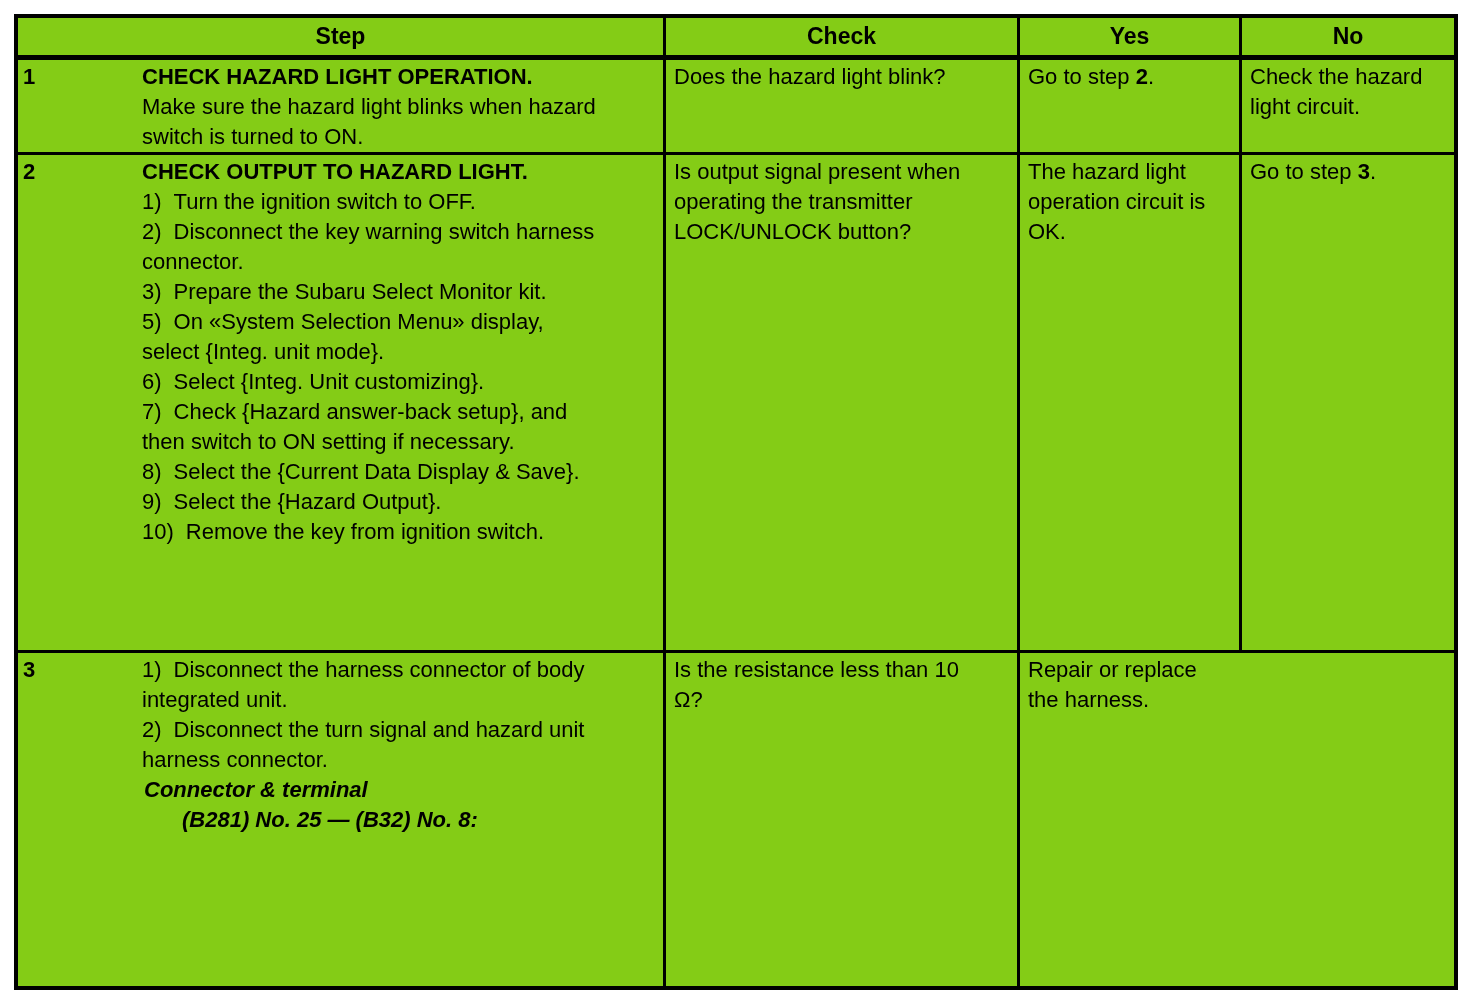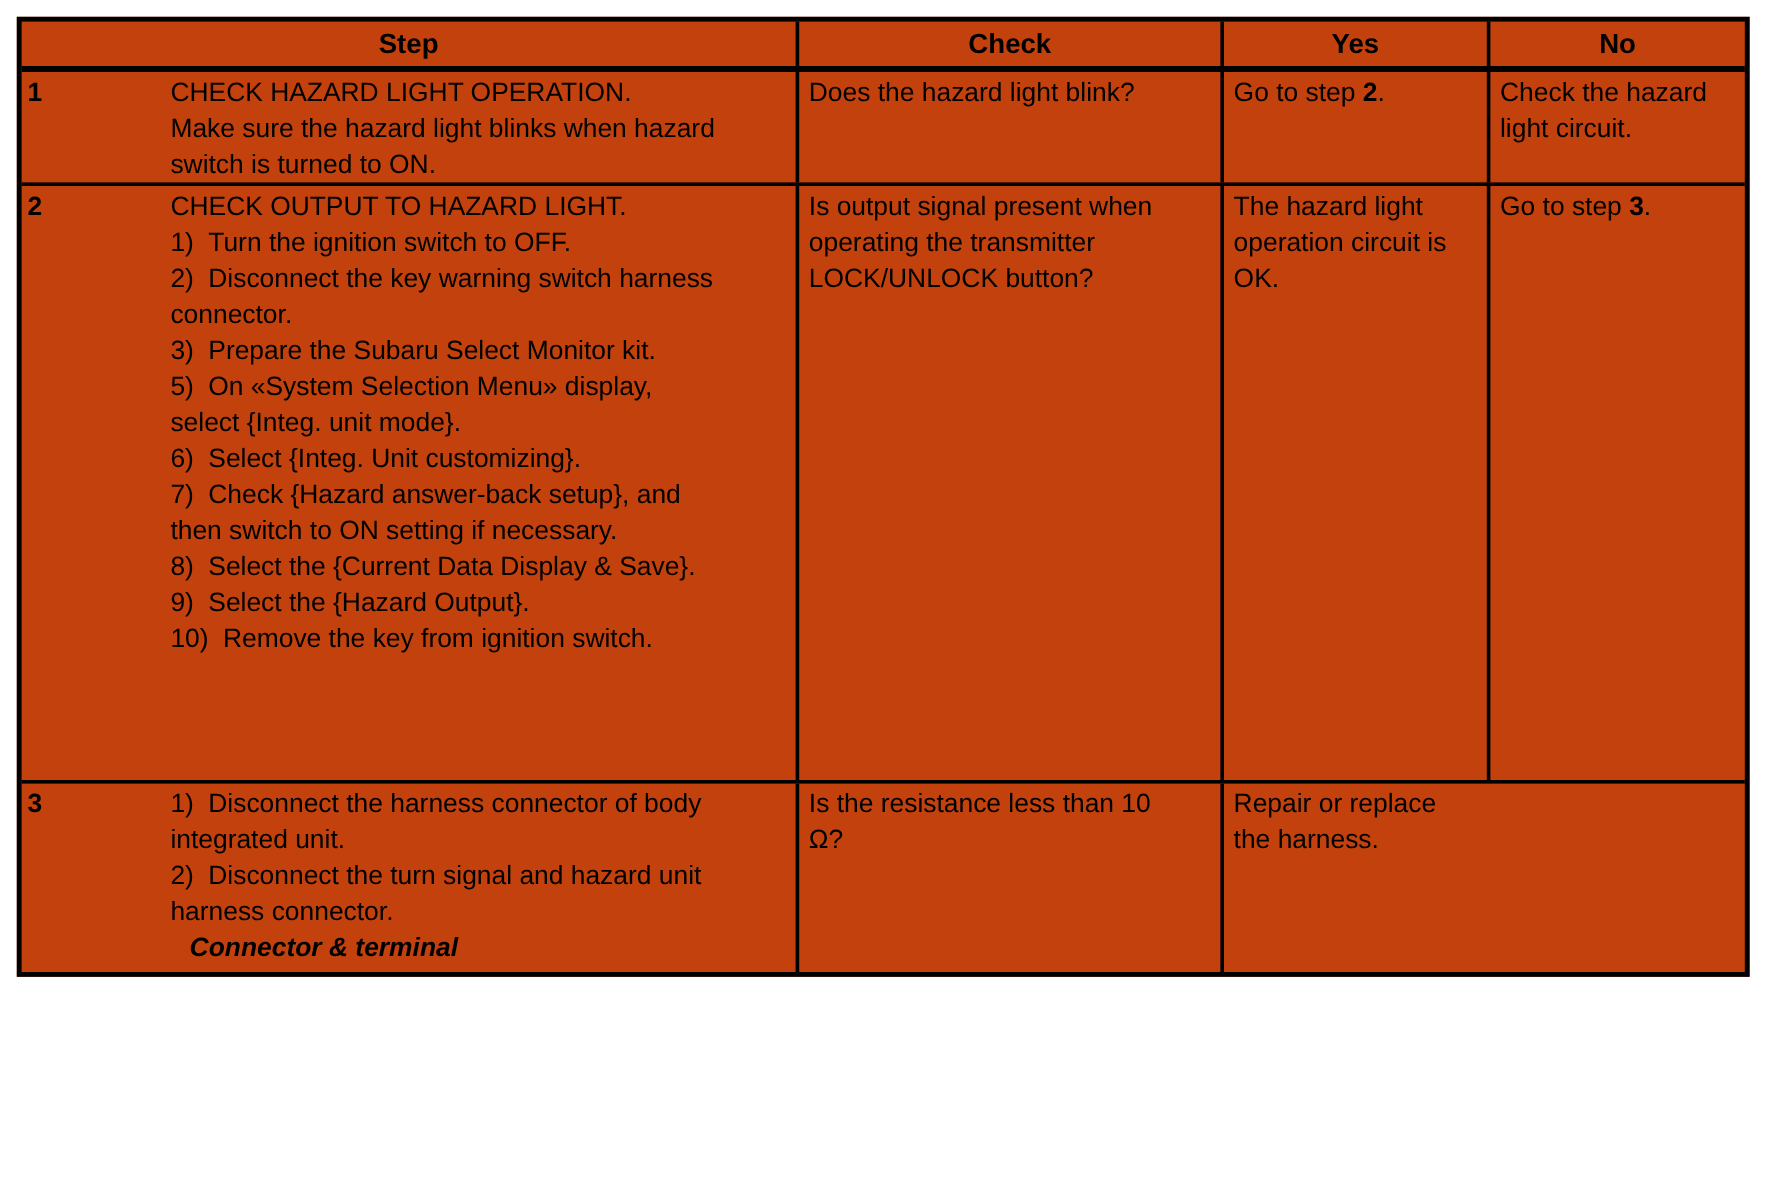--- a/index.html
+++ b/index.html
@@ -8,25 +8,25 @@
     width: 1472px; height: 996px;
     background: #ffffff;
     color: #000000;
     font-family: "Liberation Sans", sans-serif;
     position: relative;
     overflow: hidden;
   }
   .ftable {
     position: absolute;
     left: 14px; top: 14px;
-    width: 1444px; height: 800px;
+    width: 1444px; height: 976px;
     border: 4px solid #000;
     display: flex;
     flex-direction: column;
-    background: #c2410c;
+    background: #84cc16;
   }
   .hrow {
     display: grid;
     grid-template-columns: 648px 354px 222px 1fr;
     border-bottom: 5px solid #000;
     height: 42px;
     flex: none;
   }
   .hcell {
     border-right: 3px solid #000;
@@ -59,25 +59,25 @@
     position: relative;
     padding-left: 124px;
     padding-right: 10px;
   }
   .step-num {
     position: absolute;
     left: 5px; top: 2px;
     font-weight: bold;
   }
   .blk { margin: 0; }
-  .blk.title { font-weight: normal; }
+  .blk.title { font-weight: bold; }
   .inum { display: inline-block; margin-right: 12px; }
   .blk.connector-title {
     font-weight: bold; font-style: italic;
-    margin-left: 16px;
+    margin-left: 2px;
   }
   .blk.connector-detail {
     font-weight: bold; font-style: italic;
     margin-left: 40px;
   }
   .b { font-weight: bold; }
 </style>
 </head>
 <body>
 

